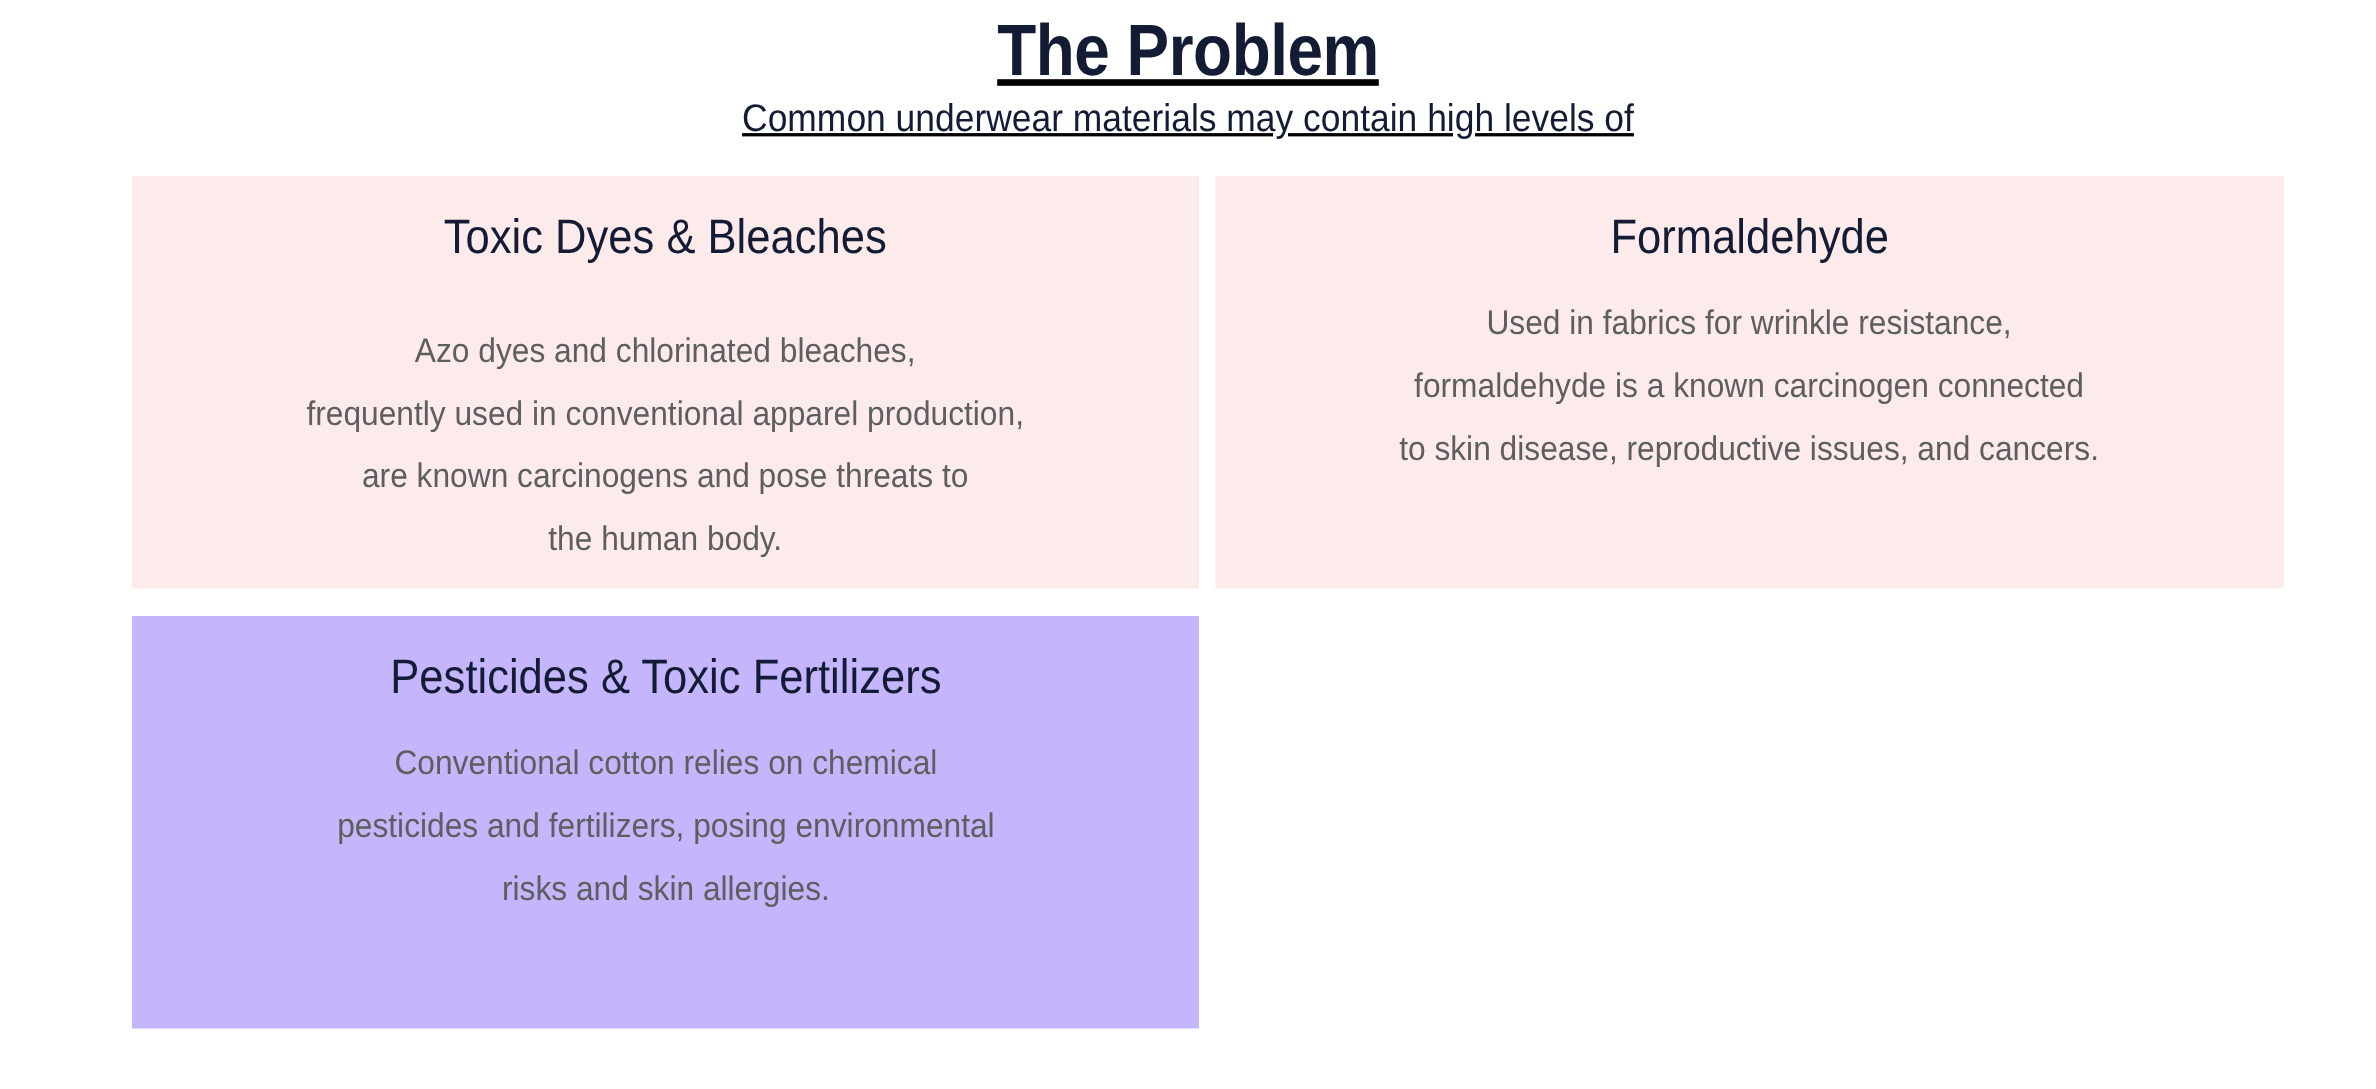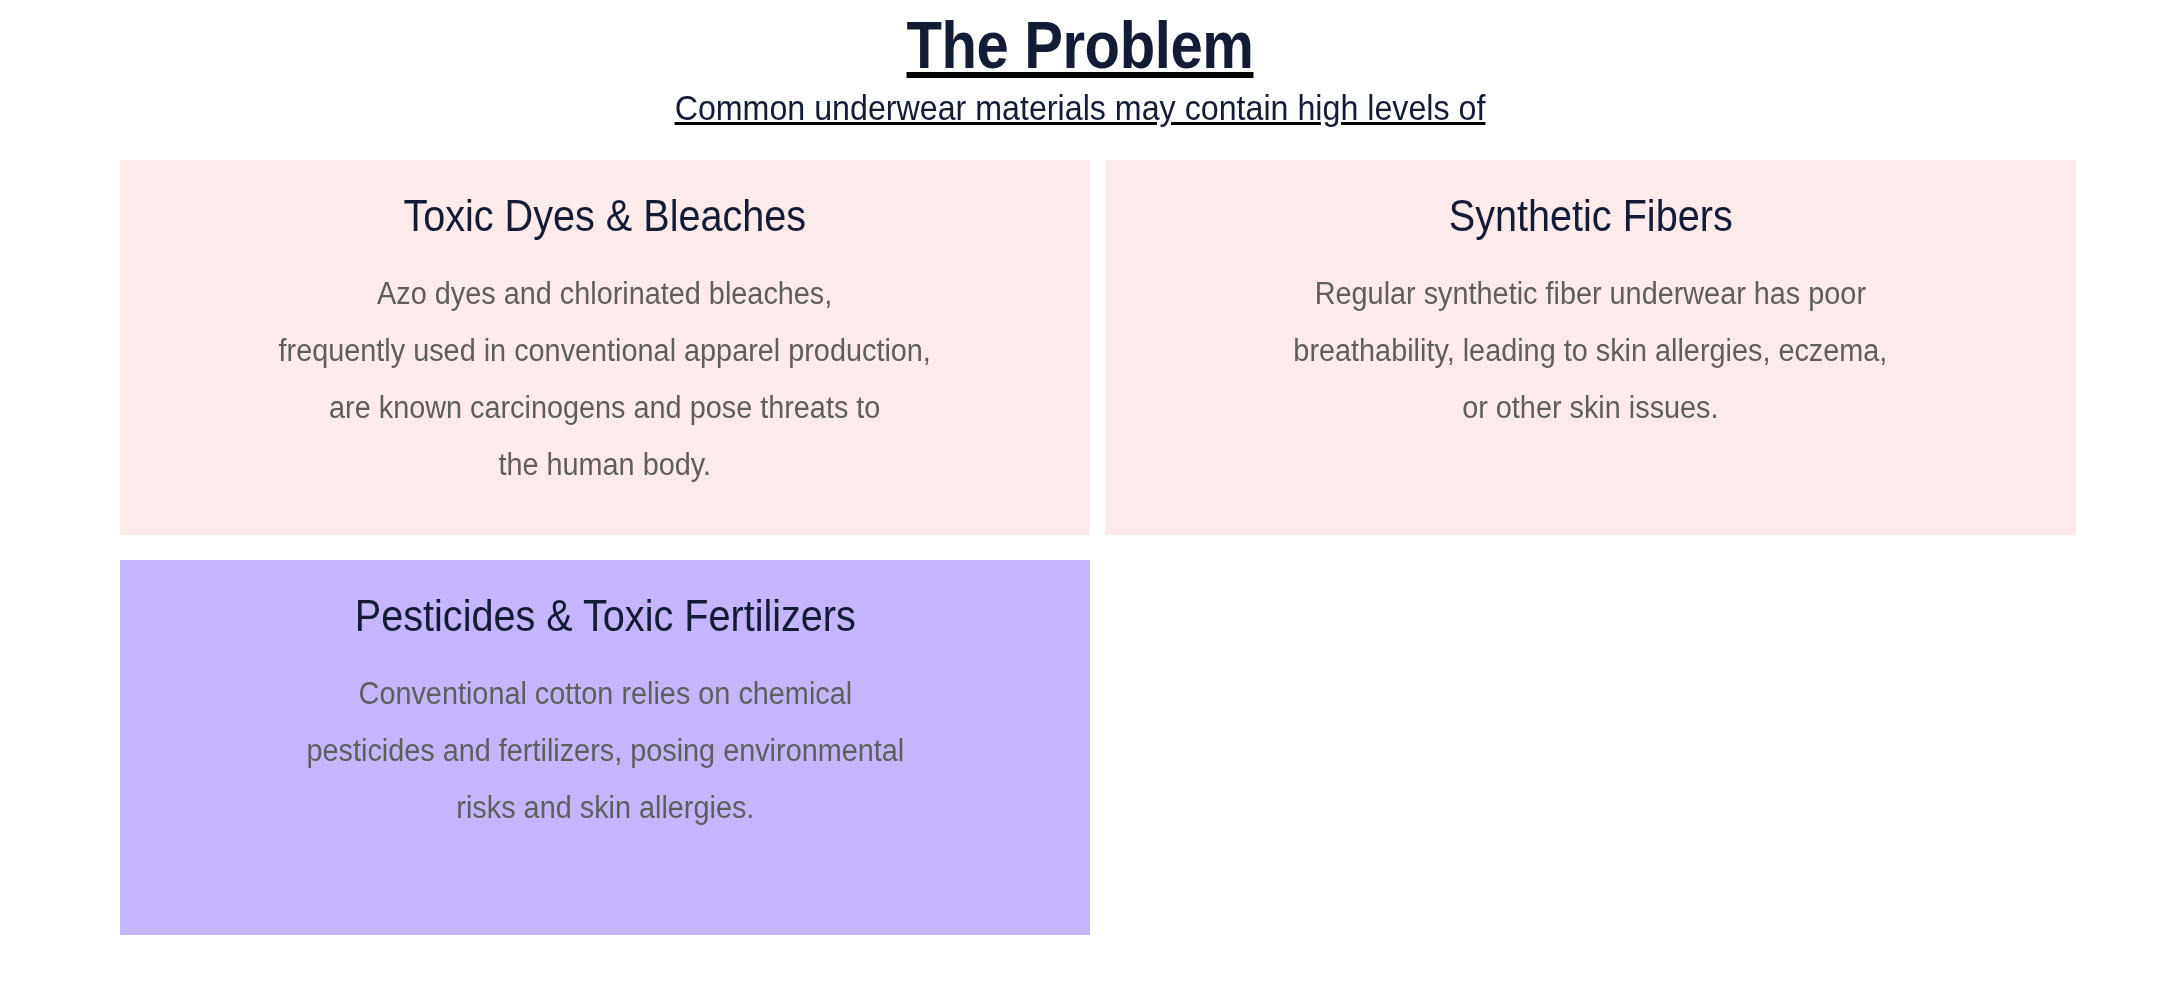--- a/index.html
+++ b/index.html
@@ -116,39 +116,39 @@
 
 <div class="page">
 
   <div class="header">
     <h1 class="page-title" style="color: rgb(20, 27, 52);">The Problem</h1>
     <p class="page-subtitle" style="color: rgb(20, 27, 52);">Common underwear materials may contain high levels of</p>
   </div>
 
   <div class="card-grid">
 
-    <div class="card" style="background: rgb(252, 235, 234);">
+    <div class="card" style="background: rgb(252, 235, 234); gap: 25px;">
       <h2 class="card-title" style="color: rgb(20, 27, 52);">Toxic Dyes &amp; Bleaches</h2>
       <p class="card-body" style="color: rgb(94, 94, 94);">
           <span class="line">Azo dyes and chlorinated bleaches,</span>
           <span class="line">frequently used in conventional apparel production,</span>
           <span class="line">are known carcinogens and pose threats to</span>
           <span class="line">the human body.</span>
         </p>
     </div>
 
-
     <div class="card" style="background: rgb(252, 235, 234);">
-      <h2 class="card-title" style="color: rgb(20, 27, 52);">Synthetic Fibers</h2>
+      <h2 class="card-title" style="color: rgb(20, 27, 52);">Formaldehyde</h2>
       <p class="card-body" style="color: rgb(94, 94, 94);">
-          <span class="line">Regular synthetic fiber underwear has poor</span>
-          <span class="line">breathability, leading to skin allergies, eczema,</span>
-          <span class="line">or other skin issues.</span>
+          <span class="line">Used in fabrics for wrinkle resistance,</span>
+          <span class="line">formaldehyde is a known carcinogen connected</span>
+          <span class="line">to skin disease, reproductive issues, and cancers.</span>
         </p>
     </div>
+
 
     <div class="card" style="background: #c4b5fd;">
       <h2 class="card-title" style="color: rgb(20, 27, 52);">Pesticides &amp; Toxic Fertilizers</h2>
       <p class="card-body" style="color: rgb(94, 94, 94);">
           <span class="line">Conventional cotton relies on chemical</span>
           <span class="line">pesticides and fertilizers, posing environmental</span>
           <span class="line">risks and skin allergies.</span>
         </p>
     </div>
 

